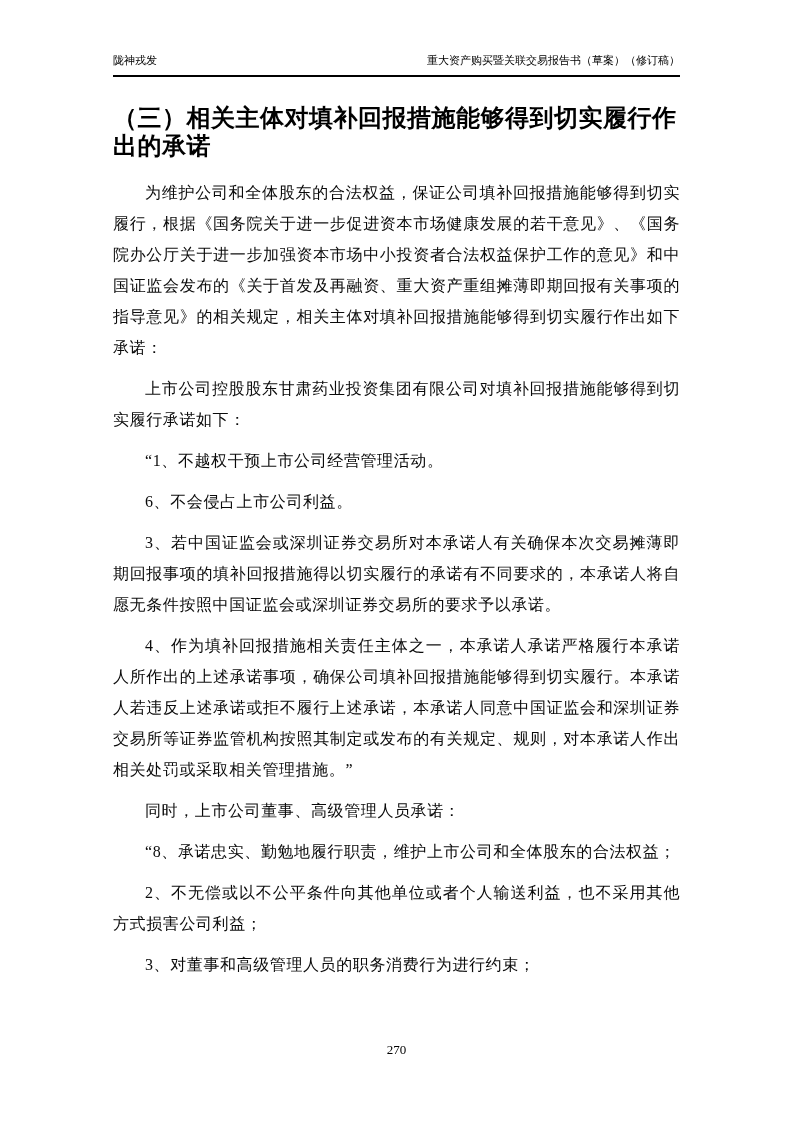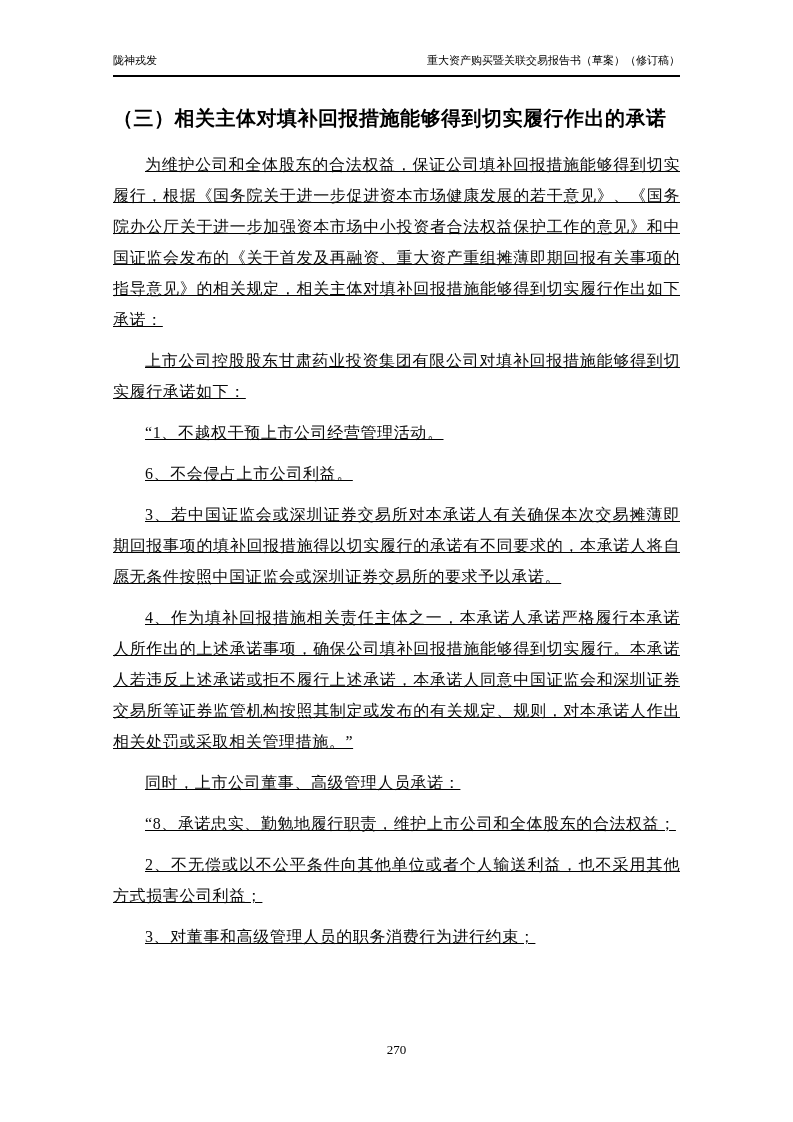--- a/index.html
+++ b/index.html
@@ -22,28 +22,27 @@
     font-size: 11px;
     line-height: 20px;
     padding-bottom: 5px;
     border-bottom: 2px solid #000000;
   }
   .header-left, .header-right { white-space: nowrap; }
   .section-title {
     margin-top: 27px;
     font-family: "Liberation Sans", "DejaVu Sans", sans-serif;
     font-weight: bold;
-    font-size: 20px;
+    font-size: 24px;
     line-height: 28px;
     letter-spacing: 0.5px;
     color: #000;
   }
   .doc-body {
     margin-top: 17px;
-    text-decoration: underline;
   }
   .doc-body p {
     font-size: 16px;
     line-height: 31px;
     text-align: justify;
     text-justify: inter-character;
     text-indent: 2em;
     letter-spacing: 0.6px;
     margin-bottom: 10px;
     color: #0a0a0a;

